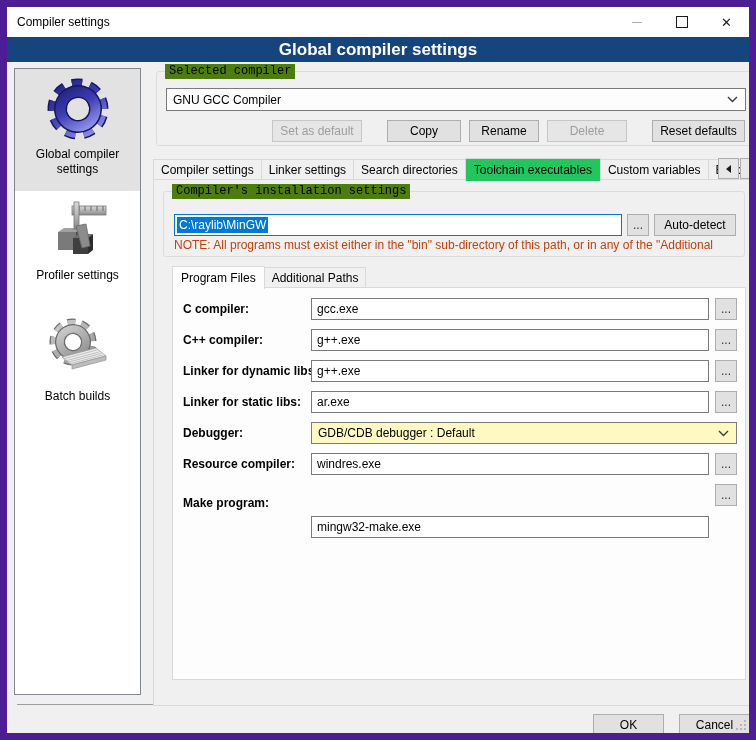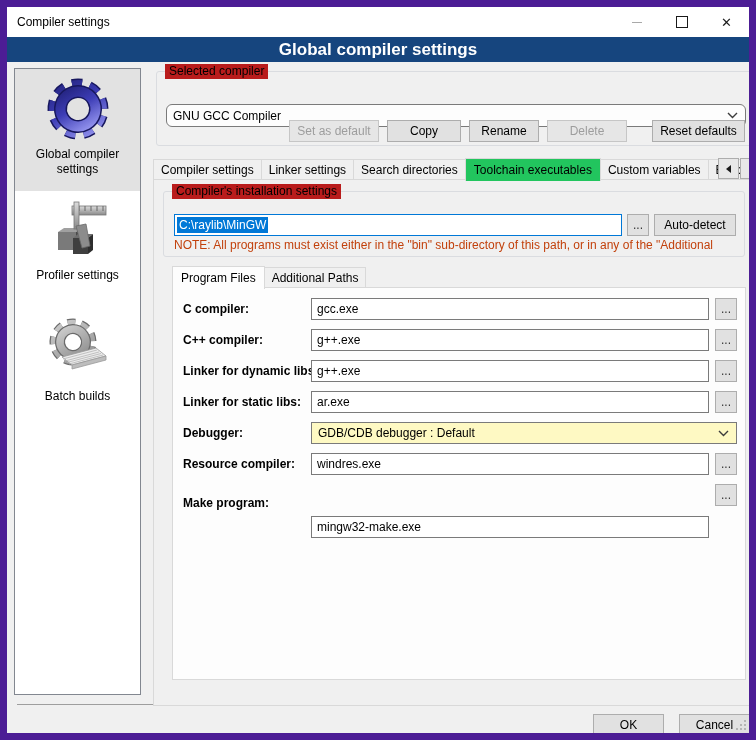--- a/index.html
+++ b/index.html
@@ -15,21 +15,21 @@
   .close-glyph{font-size:13px;color:#1a1a1a;line-height:13px;}
   
   .banner{position:absolute;top:30px;left:0;right:0;height:25px;background:#16457E;color:#fff;font-weight:bold;font-size:17px;text-align:center;line-height:25px;}
   
   .sidebar{position:absolute;left:7px;top:61px;width:127px;height:627px;background:#fff;border:1px solid #828790;box-sizing:border-box;}
   .sb-item{display:flex;flex-direction:column;align-items:center;box-sizing:border-box;}
   .sb-item .sb-label{text-align:center;line-height:15px;width:112px;}
   .sb-sel{background:#E2E2E2;}
   
   .group-box{position:absolute;border:1px solid #DADCE0;border-radius:3px;box-sizing:border-box;}
-  .group-label{position:absolute;top:-8px;left:8px;background:#b91c1c;padding:0 4px;line-height:15px;}
+  .group-label{position:absolute;top:-8px;left:8px;background:#4d7c0f;padding:0 4px;line-height:15px;font-family:Liberation Mono, monospace;}
   
   .btn{background:#E1E1E1;border:1px solid #ADADAD;display:flex;align-items:center;justify-content:center;font-size:12px;box-sizing:border-box;cursor:default;}
   .btn-disabled{background:#E6E6E6;border-color:#C6C6C6;color:#9d9d9d;}
   .browse-btn{position:absolute;width:22px;height:22px;background:#E1E1E1;border:1px solid #ADADAD;box-sizing:border-box;display:flex;align-items:center;justify-content:center;color:#333;line-height:10px;}
   
   .combo{border:1px solid #7A7A7A;background:#fdfdfd;display:flex;align-items:center;justify-content:space-between;padding:0 7px 0 6px;box-sizing:border-box;}
   .combo-gray{background:#fef9c3;}
   
   .tabs{position:absolute;display:flex;align-items:flex-end;}
   .tab{height:21px;line-height:20px;padding:0 7px;background:#F0F0F0;border:1px solid #D9D9D9;border-bottom:none;margin-right:-1px;box-sizing:border-box;white-space:nowrap;}
@@ -137,28 +137,28 @@
             <line x1="23" y1="47" x2="57" y2="38"></line>
         </g>
         <polygon points="26,48 60,39 60,43 26,52" fill="#bdbdbd" stroke="#9a9a9a" stroke-width="0.8"></polygon>
       </svg>
       <div class="sb-label" style="margin-top:8px;">Batch builds</div>
     </div>
   </div>
 
   <div class="group-box" style="left:149px;top:64px;width:598px;height:75px;">
     <span class="group-label">Selected compiler</span>
-    <div class="combo" style="position:absolute;left:9px;top:32px;width:580px;height:23px;border-radius:6px;">
+    <div class="combo" style="position:absolute;left:9px;top:16px;width:580px;height:23px;">
       <span>GNU GCC Compiler</span>
       <svg width="11" height="7" viewBox="0 0 11 7">
           <polyline points="1,1 5.5,5.5 10,1" fill="none" stroke="#3c3c3c" stroke-width="1.4"></polyline>
         </svg>
     </div>
     <div style="position:absolute;left:0;right:8px;top:48px;height:22px;display:flex;justify-content:flex-end;gap:8px;">
-      <div class="btn btn-disabled" style="width:90px;">Set as default</div>
+      <div class="btn btn-disabled" style="width:90px;margin-right:17px;">Set as default</div>
       <div class="btn" style="width:74px;">Copy</div>
       <div class="btn" style="width:70px;">Rename</div>
       <div class="btn btn-disabled" style="width:80px;margin-right:17px;">Delete</div>
       <div class="btn" style="width:93px;">Reset defaults</div>
     </div>
   </div>
 
   <div class="tabs" style="left:146px;top:150px;height:23px;">
     <div class="tab">Compiler settings</div>
     <div class="tab">Linker settings</div>

